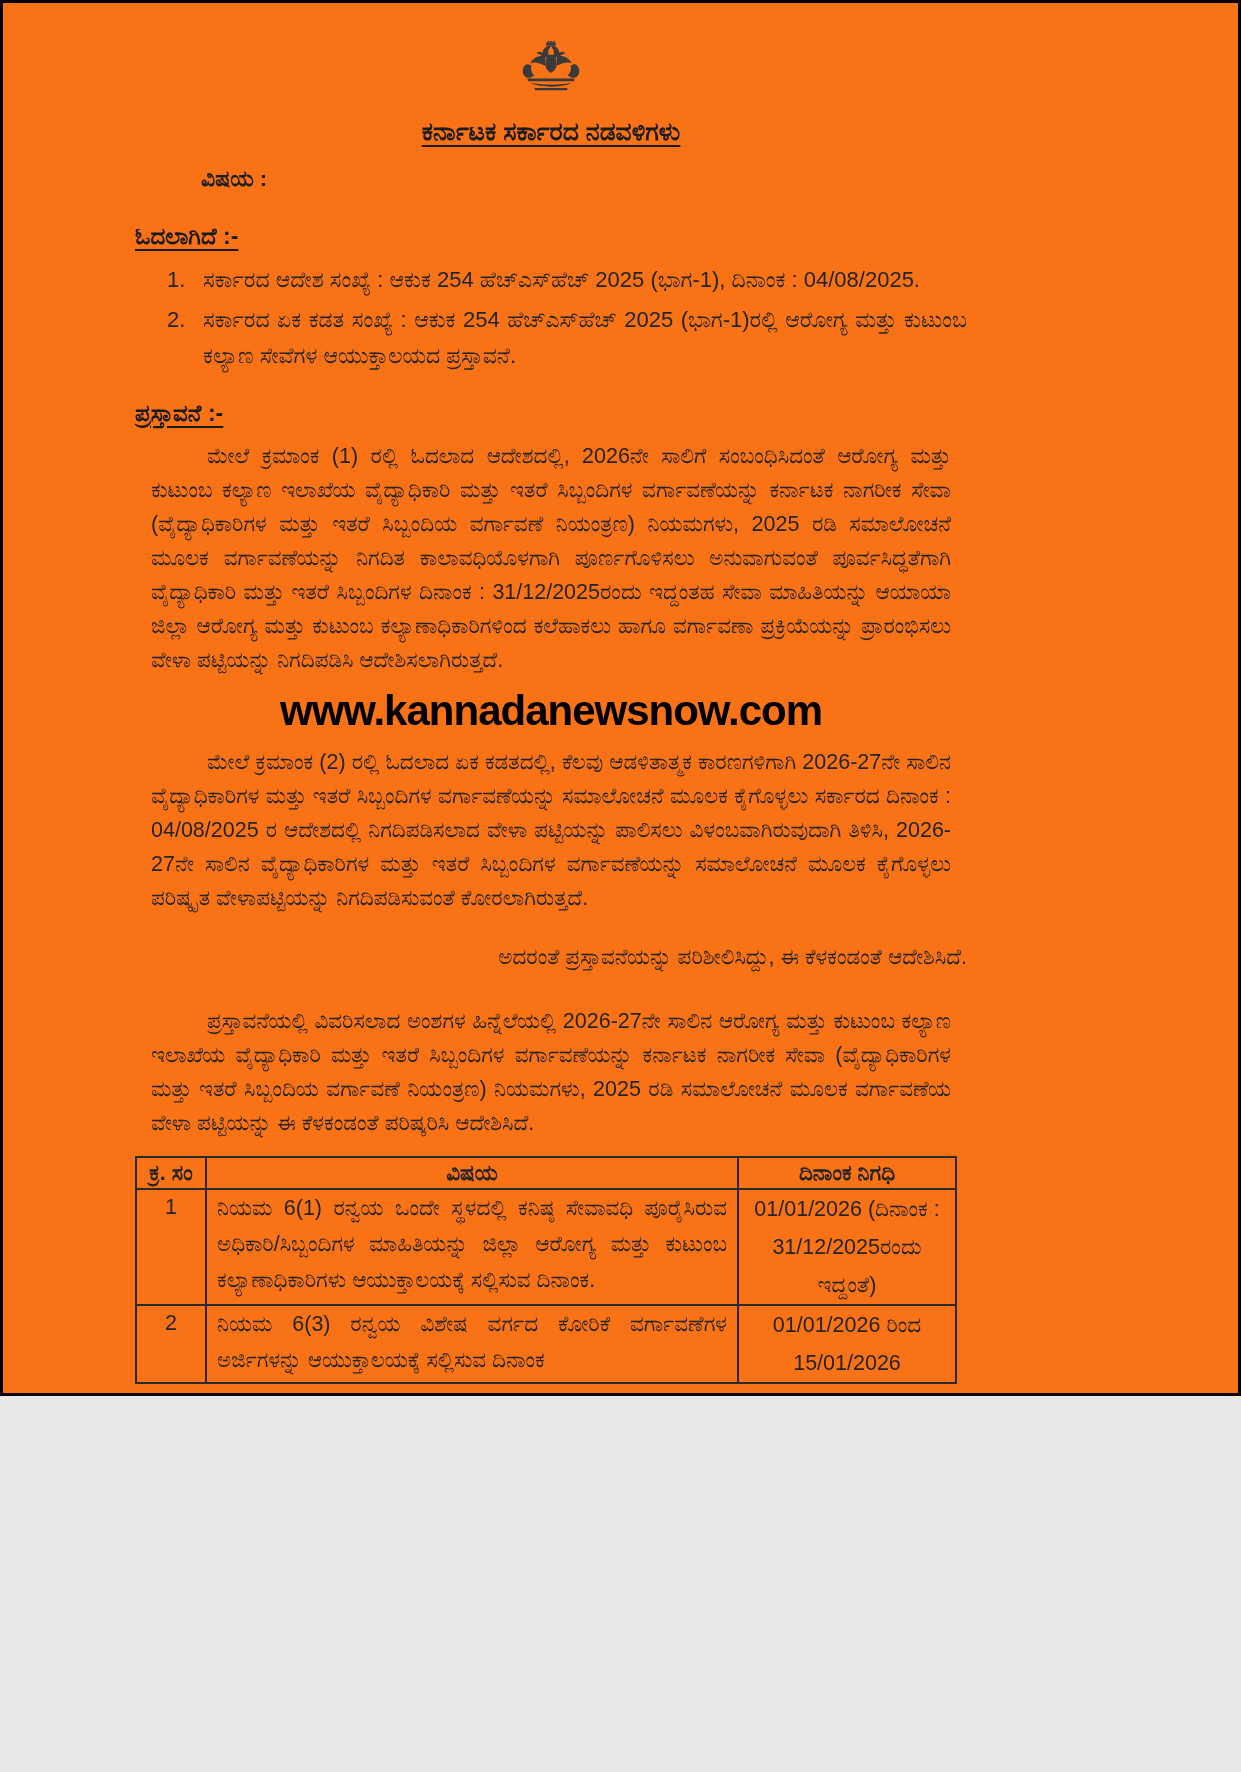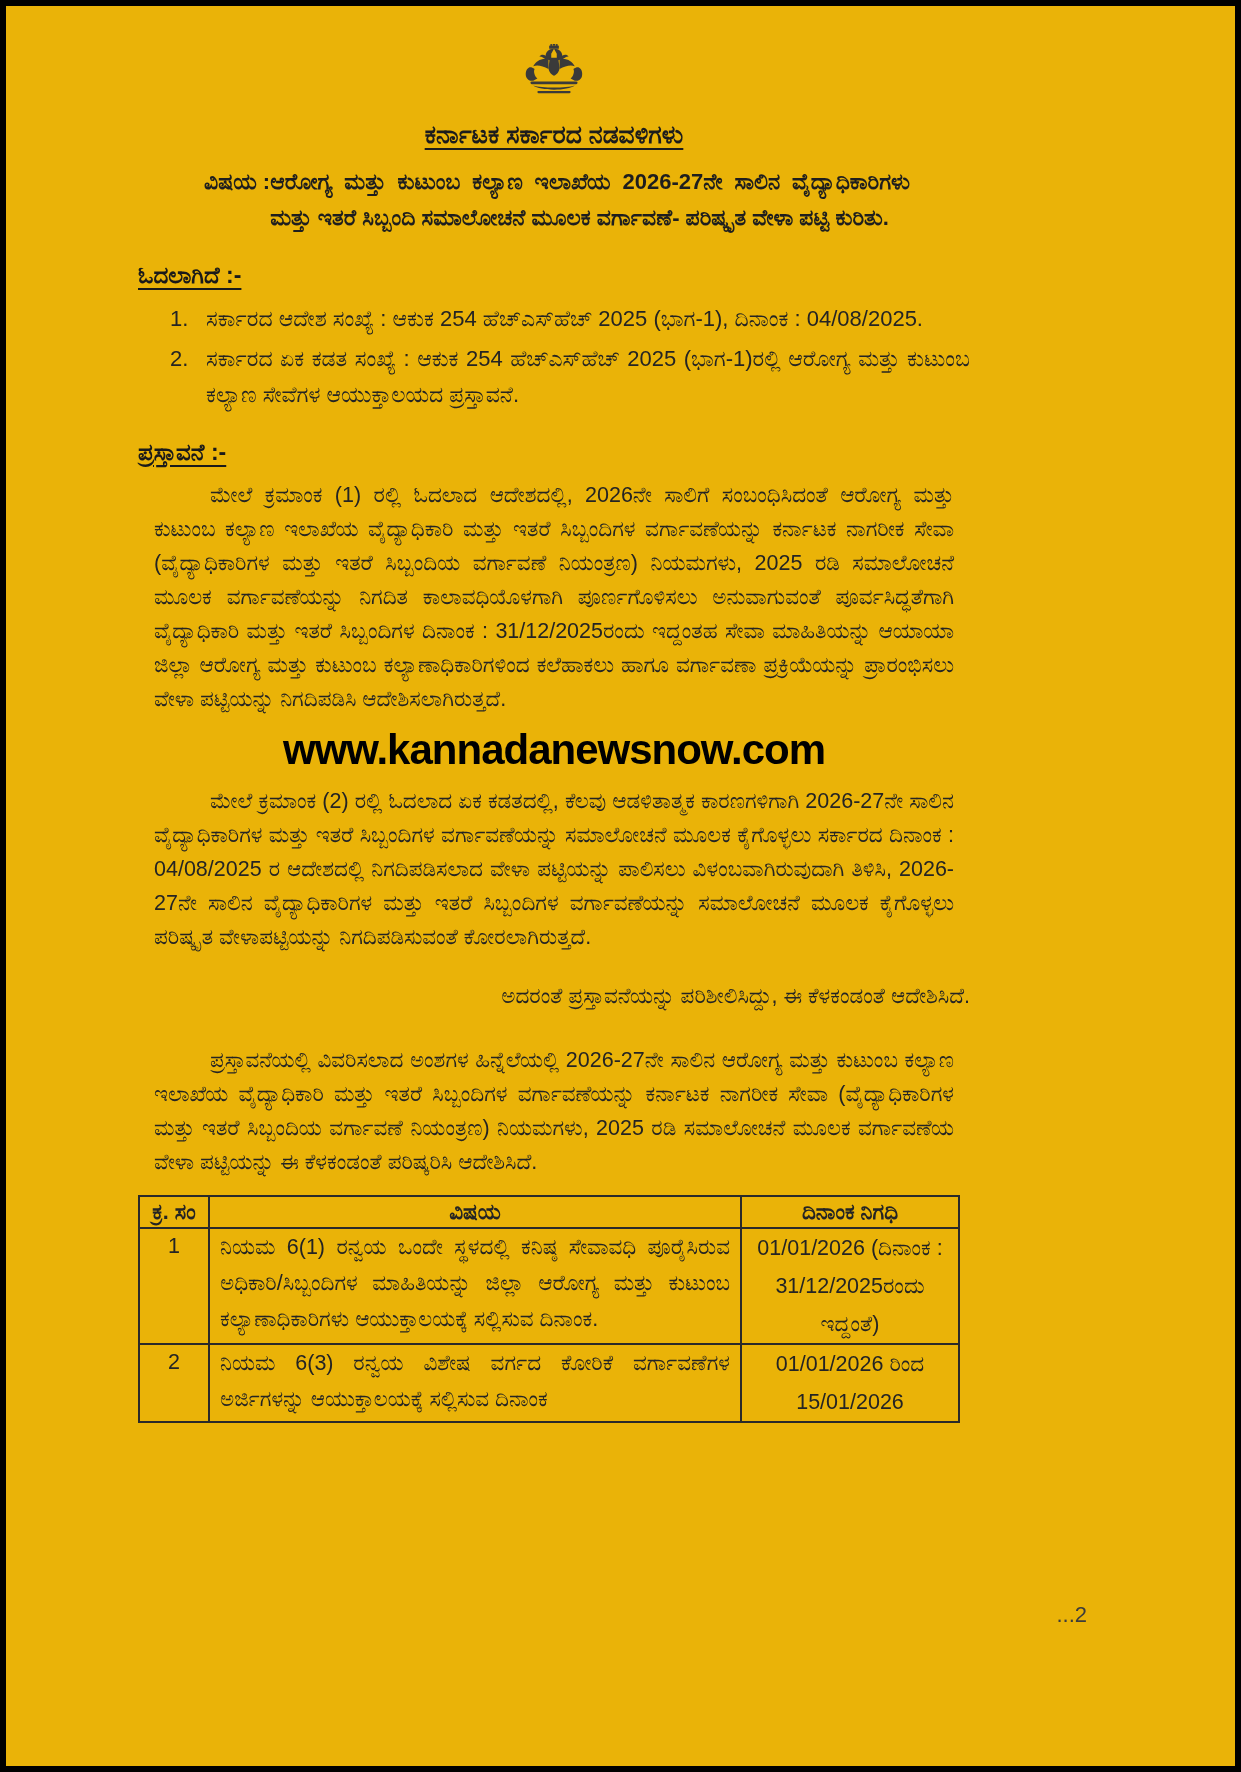--- a/index.html
+++ b/index.html
@@ -1,20 +1,20 @@
 <!DOCTYPE html>
 <html><head>
 <meta charset="utf-8">
 <style>
   html,body{margin:0;padding:0;background:#e8e8e8;}
   .page{
     position:relative;
-    width:1241px;height:1772px;
-    background:#eab308;
-    border:6px solid #000000;
+    width:1241px;height:1396px;
+    background:#f97316;
+    border:3px solid #000000;
     box-sizing:border-box;
     font-family:"Liberation Sans", sans-serif;
     color:#222;
     overflow:hidden;
   }
   .content{
     position:relative;
     margin-left:132px;
     width:832px;
   }
@@ -34,21 +34,21 @@
   }
   .subject{
     display:flex;
     margin-left:66px;
     width:706px;
     font-weight:bold;
     font-size:22px;
     line-height:36px;
     color:#1e1e1e;
   }
-  .subject-label{white-space:nowrap;}
+  .subject-label{white-space:nowrap;margin-right:10px;}
   .subject-text{text-align:justify;}
   .section-heading{
     font-size:23px;
     font-weight:bold;
     color:#1a1a1a;
     text-decoration:underline;
     text-underline-offset:5px;
     margin:26px 0 12px 0;
   }
   .read-list{margin:0 0 0 32px;}
@@ -152,21 +152,20 @@
         <rect x="16" y="54" width="68" height="4" rx="2"></rect>
         <path d="M20 60 C32 64 68 64 80 60 C70 68 30 68 20 60 Z"></path>
         <rect x="26" y="68" width="48" height="3" rx="1.5"></rect>
       </g>
     </svg>
 
     <h1 class="doc-title">ಕರ್ನಾಟಕ ಸರ್ಕಾರದ ನಡವಳಿಗಳು</h1>
 
     <div class="subject">
       <span class="subject-label">ವಿಷಯ :</span>
-      <div class="subject-text">ಆರೋಗ್ಯ ಮತ್ತು ಕುಟುಂಬ ಕಲ್ಯಾಣ ಇಲಾಖೆಯ 2026-27ನೇ ಸಾಲಿನ ವೈದ್ಯಾಧಿಕಾರಿಗಳು ಮತ್ತು ಇತರೆ ಸಿಬ್ಬಂದಿ ಸಮಾಲೋಚನೆ ಮೂಲಕ ವರ್ಗಾವಣೆ- ಪರಿಷ್ಕೃತ ವೇಳಾ ಪಟ್ಟಿ ಕುರಿತು.</div>
     </div>
 
     <div class="section-heading">ಓದಲಾಗಿದೆ :-</div>
 
     <div class="read-list">
       <div class="read-item">
         <span class="num">1.</span>
         <span class="txt">ಸರ್ಕಾರದ ಆದೇಶ ಸಂಖ್ಯೆ : ಆಕುಕ 254 ಹೆಚ್‌ಎಸ್‌ಹೆಚ್ 2025 (ಭಾಗ-1), ದಿನಾಂಕ : 04/08/2025.</span>
       </div>
       <div class="read-item">

